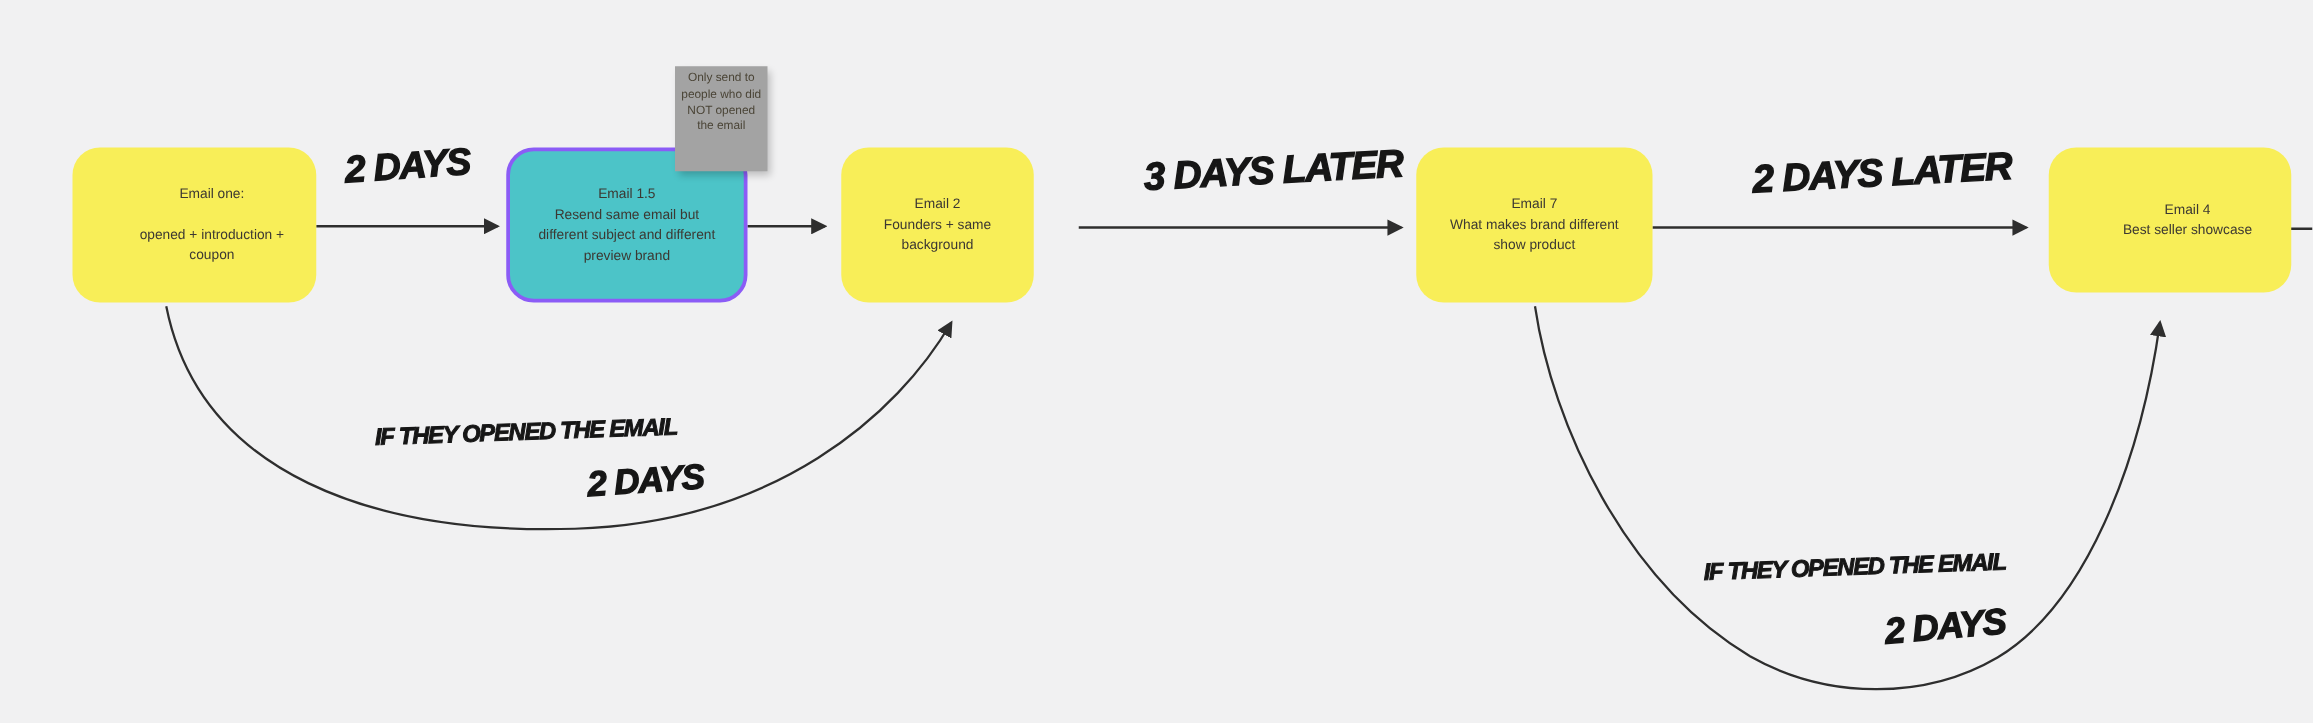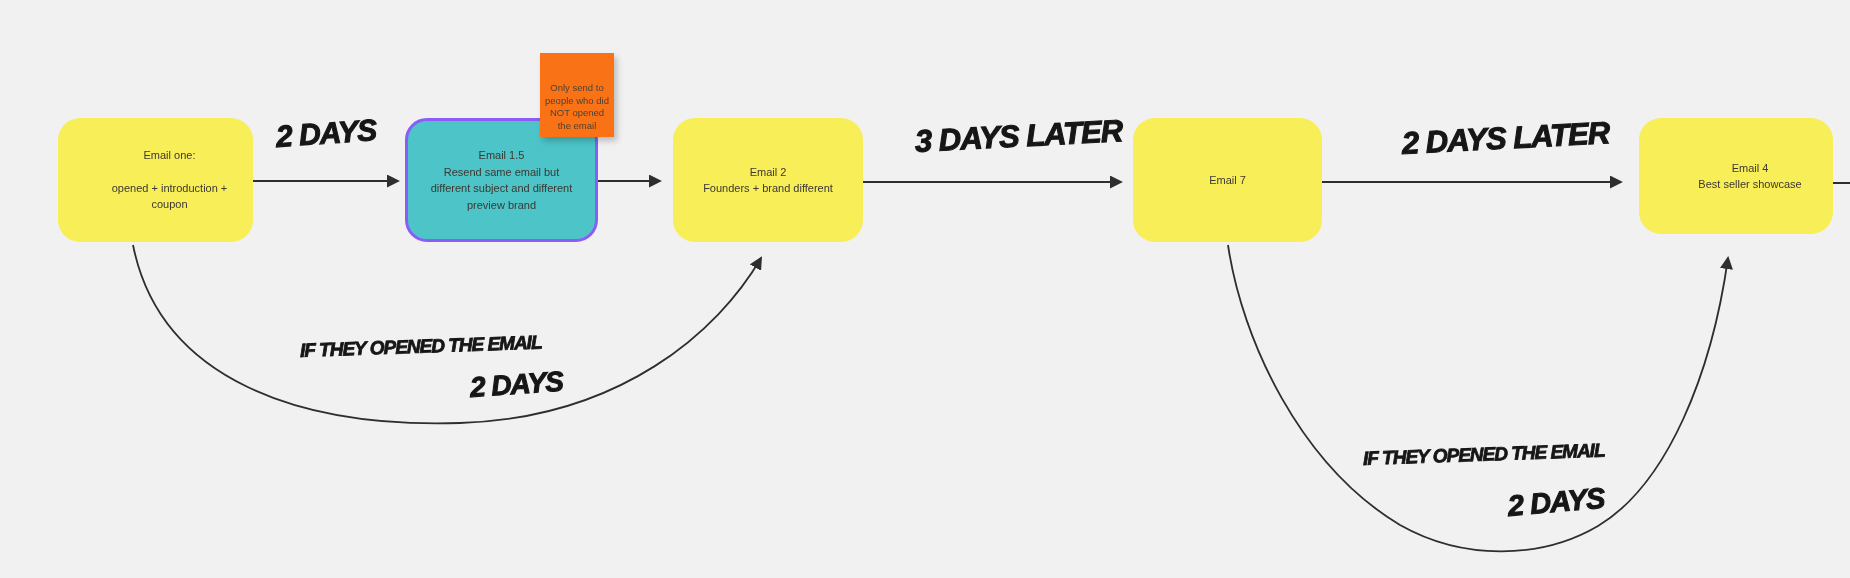--- a/index.html
+++ b/index.html
@@ -18,28 +18,28 @@
     text-align:center;font-size:11px;color:#3c3832;line-height:1.5;
     padding:10px 16px;box-sizing:border-box;
   }
   .node .title,.node .body{display:block;}
   .node.spaced .title{margin-bottom:16px;}
   .node-email1{left:58px;top:118px;width:195px;height:124px;padding-left:44px;}
   .node-email15{
     left:405px;top:118px;width:193px;height:124px;
     background:#4cc4c8;border:3px solid #8b5cf6;
   }
-  .node-email2{left:673px;top:118px;width:190px;height:124px;}
+  .node-email2{left:673px;top:118px;width:154px;height:124px;}
   .node-email3{left:1133px;top:118px;width:189px;height:124px;}
   .node-email4{left:1639px;top:118px;width:194px;height:116px;padding-left:44px;}
 
   .sticky{
     position:absolute;left:540px;top:53px;width:74px;height:84px;z-index:4;
-    background:#f97316;box-shadow:3px 4px 6px rgba(0,0,0,0.22);
-    display:flex;align-items:flex-end;justify-content:center;
+    background:#a3a3a3;box-shadow:3px 4px 6px rgba(0,0,0,0.22);
+    display:flex;align-items:flex-start;justify-content:center;
     text-align:center;font-size:9.5px;line-height:1.35;color:#4a4436;
     padding:4px 5px;box-sizing:border-box;
   }
 
   .marker{
     position:absolute;z-index:3;white-space:nowrap;
     font-family:"Liberation Sans",sans-serif;
     font-weight:bold;font-style:italic;
     color:#161616;-webkit-text-stroke:1.1px #161616;
     letter-spacing:-1px;transform-origin:left center;
@@ -77,25 +77,26 @@
     <span class="body">opened + introduction + coupon</span>
   </div>
 
   <div class="node node-email15">
     <span class="title">Email 1.5</span>
     <span class="body">Resend same email but different subject and different preview brand</span>
   </div>
 
   <div class="node node-email2">
     <span class="title">Email 2</span>
-    <span class="body">Founders + brand different</span>
+    <span class="body">Founders + same background</span>
   </div>
 
   <div class="node node-email3">
     <span class="title">Email 7</span>
+    <span class="body">What makes brand different show product</span>
   </div>
 
   <div class="node node-email4">
     <span class="title">Email 4</span>
     <span class="body">Best seller showcase</span>
   </div>
 
   <div class="sticky">
     <span>Only send to people who did NOT opened the email</span>
   </div>

